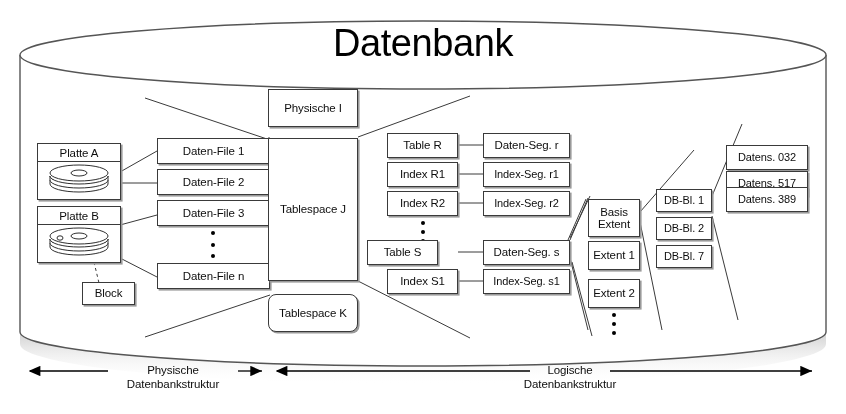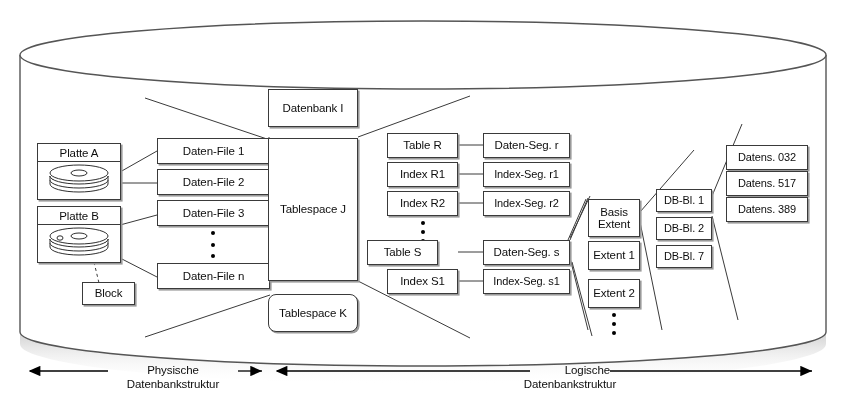--- a/index.html
+++ b/index.html
@@ -179,20 +179,21 @@
     </g>
 
     <g stroke="#000" stroke-width="1.3">
       <line x1="30" y1="371" x2="108" y2="371" marker-start="url(#arrL)"></line>
       <line x1="238" y1="371" x2="262" y2="371" marker-end="url(#arrR)"></line>
       <line x1="277" y1="371" x2="530" y2="371" marker-start="url(#arrL)"></line>
       <line x1="610" y1="371" x2="812" y2="371" marker-end="url(#arrR)"></line>
     </g>
   </svg>
 
+  <div class="title">Datenbank</div>
 
   <div class="disk-box" style="left:37px; top:143px; width:84px; height:57px;">
     <div class="disk-title">Platte A</div>
     <div class="disk-body">
       <svg class="disk-svg" width="82" height="38" viewBox="0 0 82 38">
         <g fill="#fff" stroke="#2e2e2e" stroke-width="1">
           <path d="M12,22 A29,8 0 0 0 70,22 L70,14 A29,8 0 0 1 12,14 Z"></path>
           <path d="M12,18 A29,8 0 0 0 70,18"></path>
           <path d="M12,14 A29,8 0 0 0 70,14"></path>
           <ellipse cx="41" cy="11" rx="29" ry="8"></ellipse>
@@ -223,21 +224,21 @@
   <div class="node" style="left:157px; top:138px; width:113px; height:26px;">Daten-File 1</div>
   <div class="node" style="left:157px; top:169px; width:113px; height:26px;">Daten-File 2</div>
   <div class="node" style="left:157px; top:200px; width:113px; height:26px;">Daten-File 3</div>
   <div class="vdots" style="left:208px; top:231px; height:27px;">
       <i></i>
       <i></i>
       <i></i>
     </div>
   <div class="node" style="left:157px; top:263px; width:113px; height:26px;">Daten-File n</div>
 
-  <div class="node" style="left:268px; top:89px; width:90px; height:38px;">Datenbank I</div>
+  <div class="node" style="left:268px; top:89px; width:90px; height:38px;">Physische I</div>
   <div class="node" style="left:268px; top:138px; width:90px; height:143px;">Tablespace J</div>
   <div class="node" style="left:268px; top:294px; width:90px; height:38px;border-radius:8px;">Tablespace K</div>
 
   <div class="node" style="left:387px; top:133px; width:71px; height:25px;">Table R</div>
   <div class="node" style="left:387px; top:162px; width:71px; height:25px;">Index R1</div>
   <div class="node" style="left:387px; top:191px; width:71px; height:25px;">Index R2</div>
   <div class="vdots" style="left:418px; top:221px; height:22px;">
       <i></i>
       <i></i>
       <i></i>
@@ -262,25 +263,25 @@
       <i></i>
       <i></i>
     </div>
 
   <div class="node small" style="left:656px; top:189px; width:56px; height:23px;">DB-Bl. 1</div>
   <div class="node small" style="left:656px; top:217px; width:56px; height:23px;">DB-Bl. 2</div>
   <div class="node small" style="left:656px; top:245px; width:56px; height:23px;">DB-Bl. 7</div>
 
   <div class="node small" style="left:726px; top:145px; width:82px; height:25px;">Datens. 032</div>
   <div class="node small" style="left:726px; top:171px; width:82px; height:25px;">Datens. 517</div>
-  <div class="node small" style="left:726px; top:197px; width:82px; height:25px;">Datens. 389</div>
+  <div class="node small" style="left:726px; top:187px; width:82px; height:25px;">Datens. 389</div>
 
   <div class="axis-label" style="left:108px; top:363px; width:130px;">
     <div>Physische</div>
     <div>Datenbankstruktur</div>
   </div>
-  <div class="axis-label" style="left:530px; top:363px; width:80px;text-align:right;">
+  <div class="axis-label" style="left:530px; top:363px; width:80px;">
     <div>Logische</div>
   </div>
   <div class="axis-label" style="left:500px; top:377px; width:140px;">
     <div>Datenbankstruktur</div>
   </div>
 </div>
 
 </body></html>

